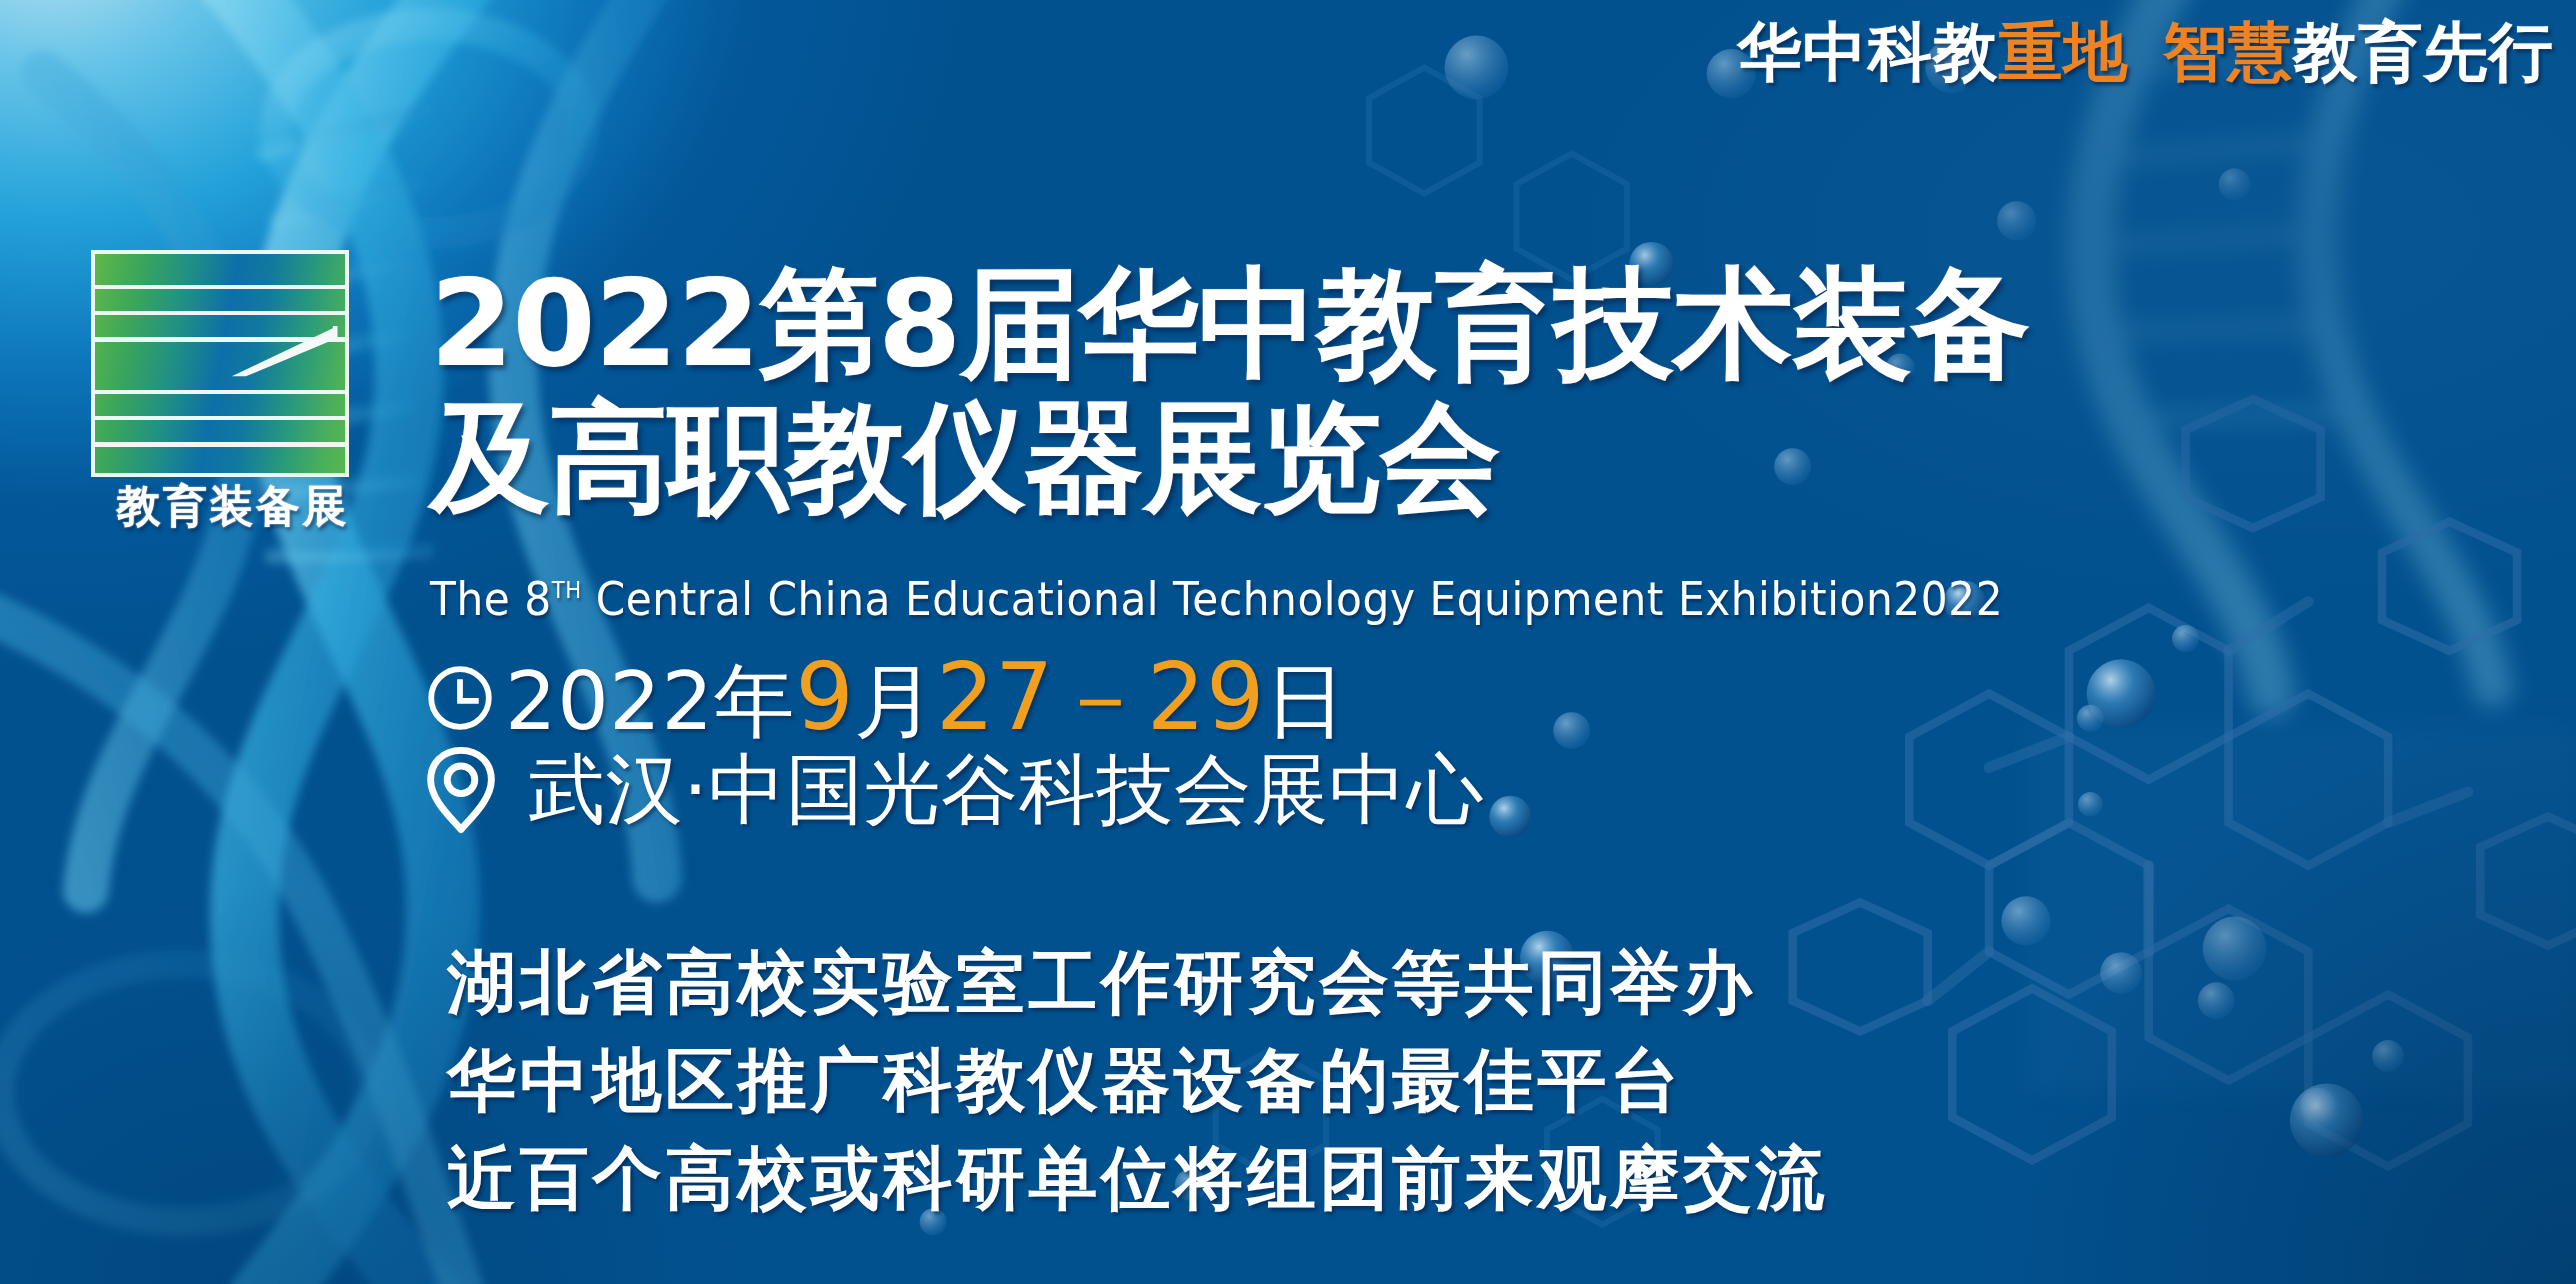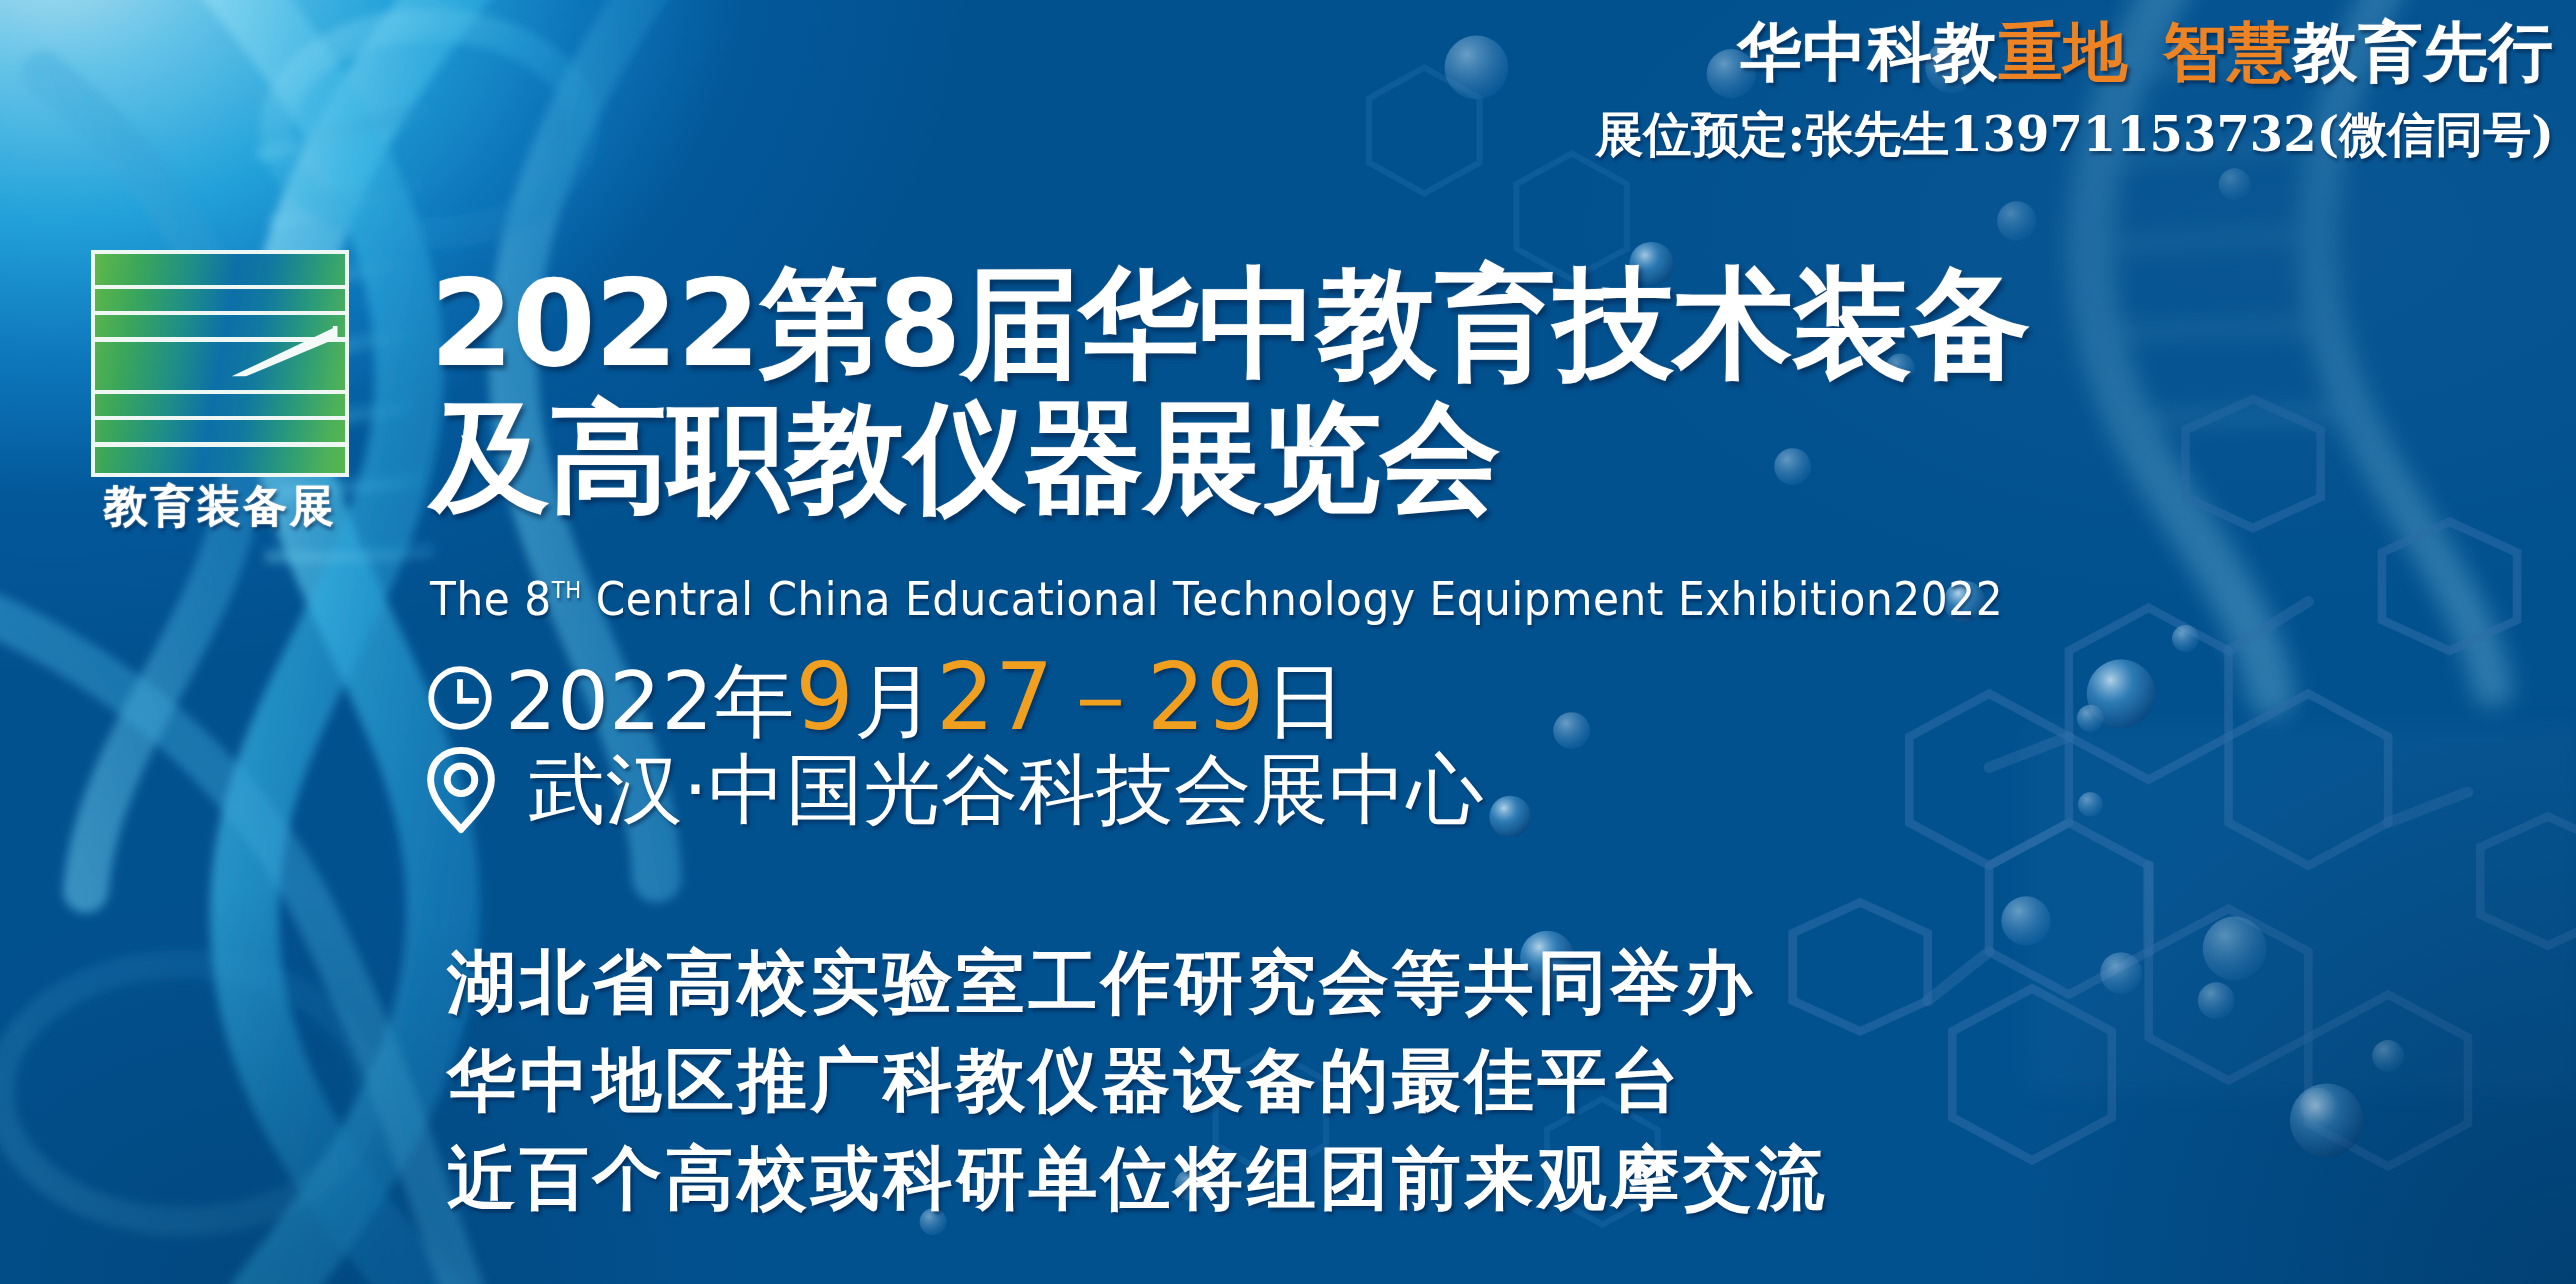--- a/index.html
+++ b/index.html
@@ -44,21 +44,21 @@
     position:absolute;left:0;right:0;height:4.3px;background:#eef7f3;
   }
   #logo-z{
     position:absolute;
     left:50%;top:33%;
     width:47%;height:25%;
   }
   #logo-word{
     margin-top:6.1px;
     width:258px;
-    text-align:center;
+    text-align:right;
     font-family:"DejaVu Sans","Liberation Sans",sans-serif;
     font-weight:700;
     font-size:44px;
     letter-spacing:2.5px;
     color:#fff;
     line-height:1.04;
     text-shadow:
       0 0 1.8px rgba(255,255,255,.9),
       1.8px 2.5px 4.3px rgba(0,30,70,.70);
     white-space:nowrap;
@@ -293,21 +293,20 @@
 
     <rect x="3300" y="1180" width="900" height="600" fill="#2a7ab5" opacity="0.10" filter="url(#blur18)"></rect>
   </svg>
 
   <div class="bg-vign"></div>
 
   <div id="kv-headline">
     <span>华中科教</span><span class="hl">重地</span><span class="gap"></span><span class="hl">智慧</span><span>教育先行</span>
   </div>
 
-  <div id="kv-contact">展位预定:张先生13971153732(微信同号)</div>
 
   <div id="logo-block">
     <div id="logo-mark">
       <div class="logo-stripe" style="top:14%"></div>
       <div class="logo-stripe" style="top:26%"></div>
       <div class="logo-stripe" style="top:38%"></div>
       <div class="logo-stripe" style="top:62%"></div>
       <div class="logo-stripe" style="top:74%"></div>
       <div class="logo-stripe" style="top:86%"></div>
       <svg id="logo-z" viewBox="0 0 100 50" preserveAspectRatio="none">

